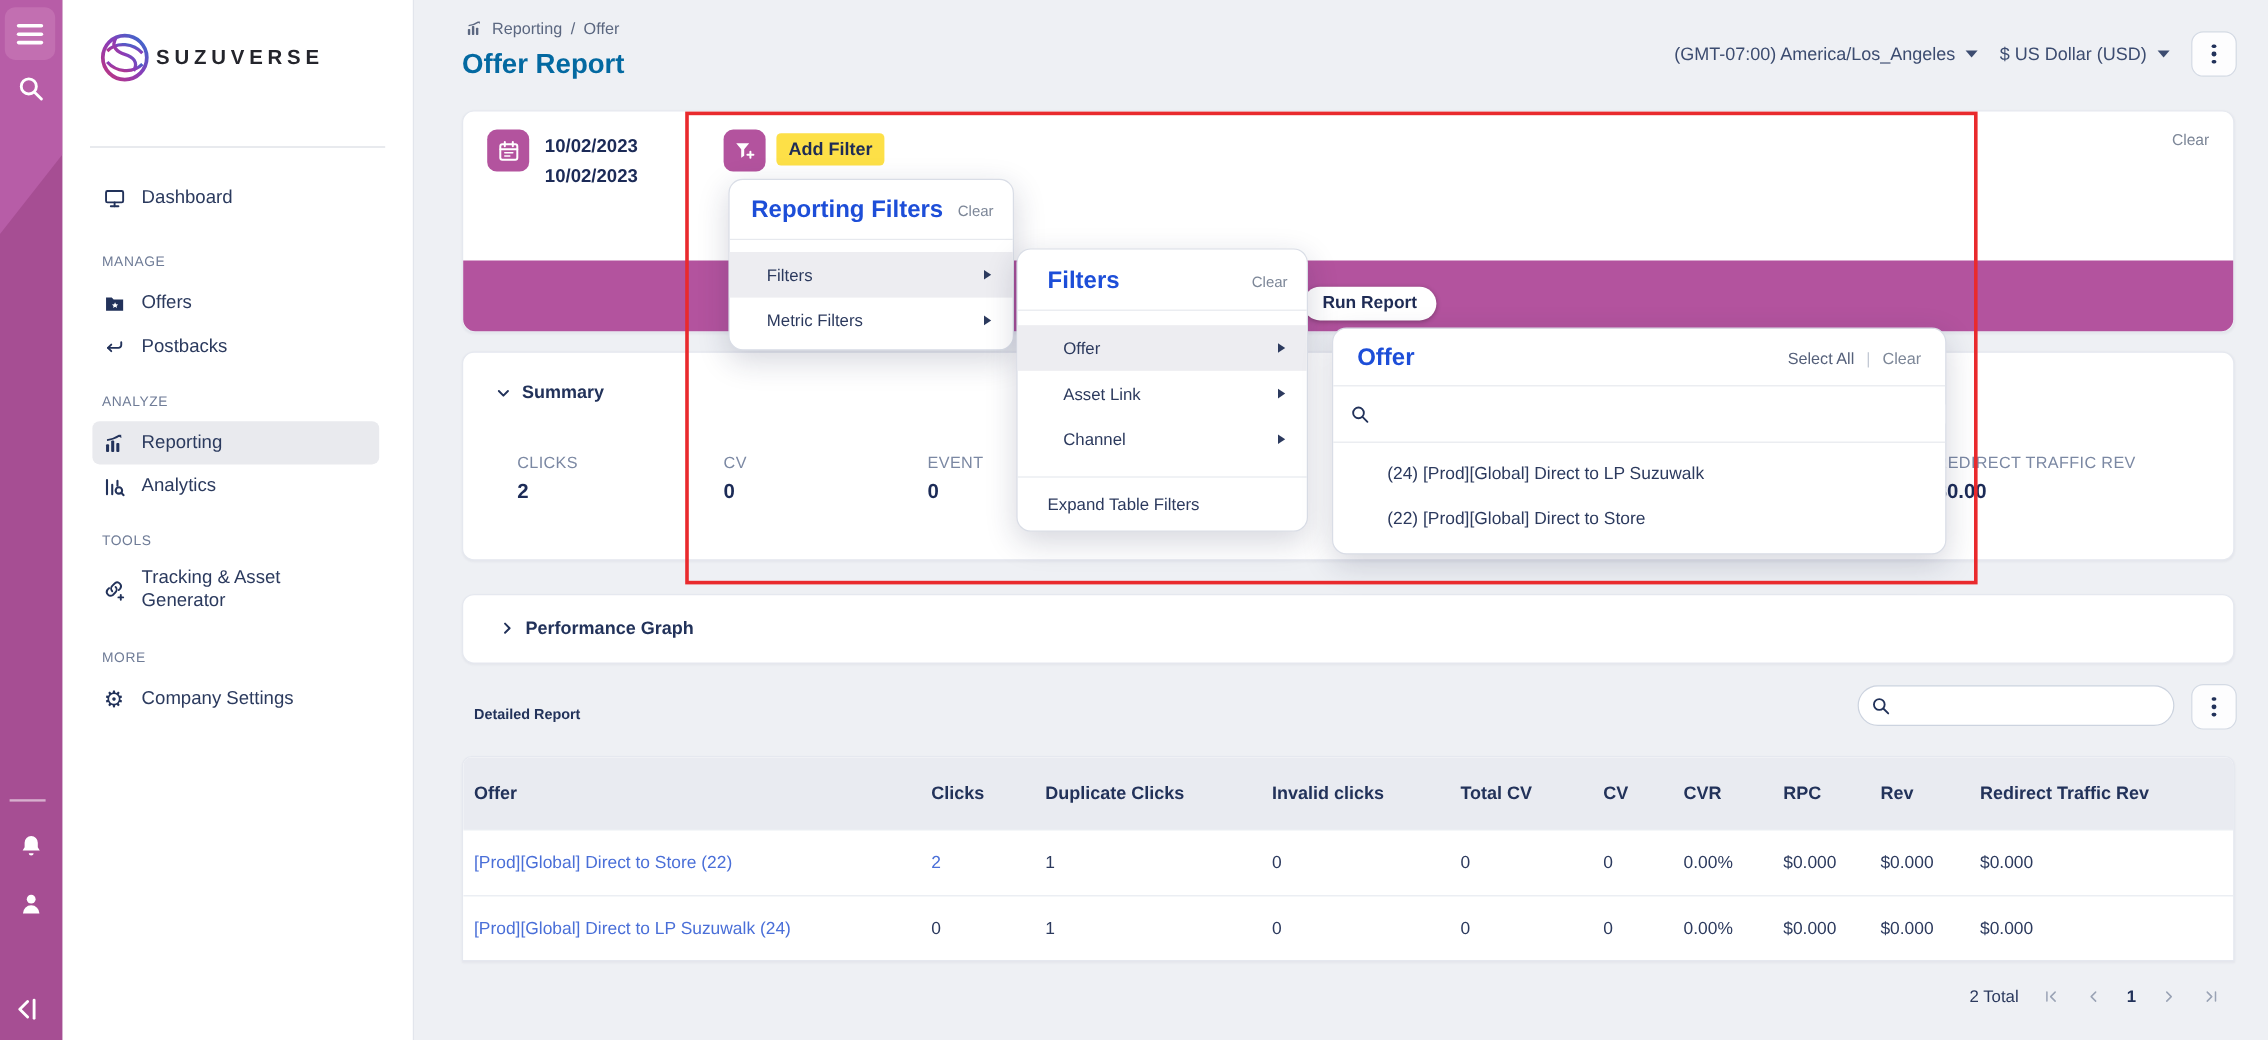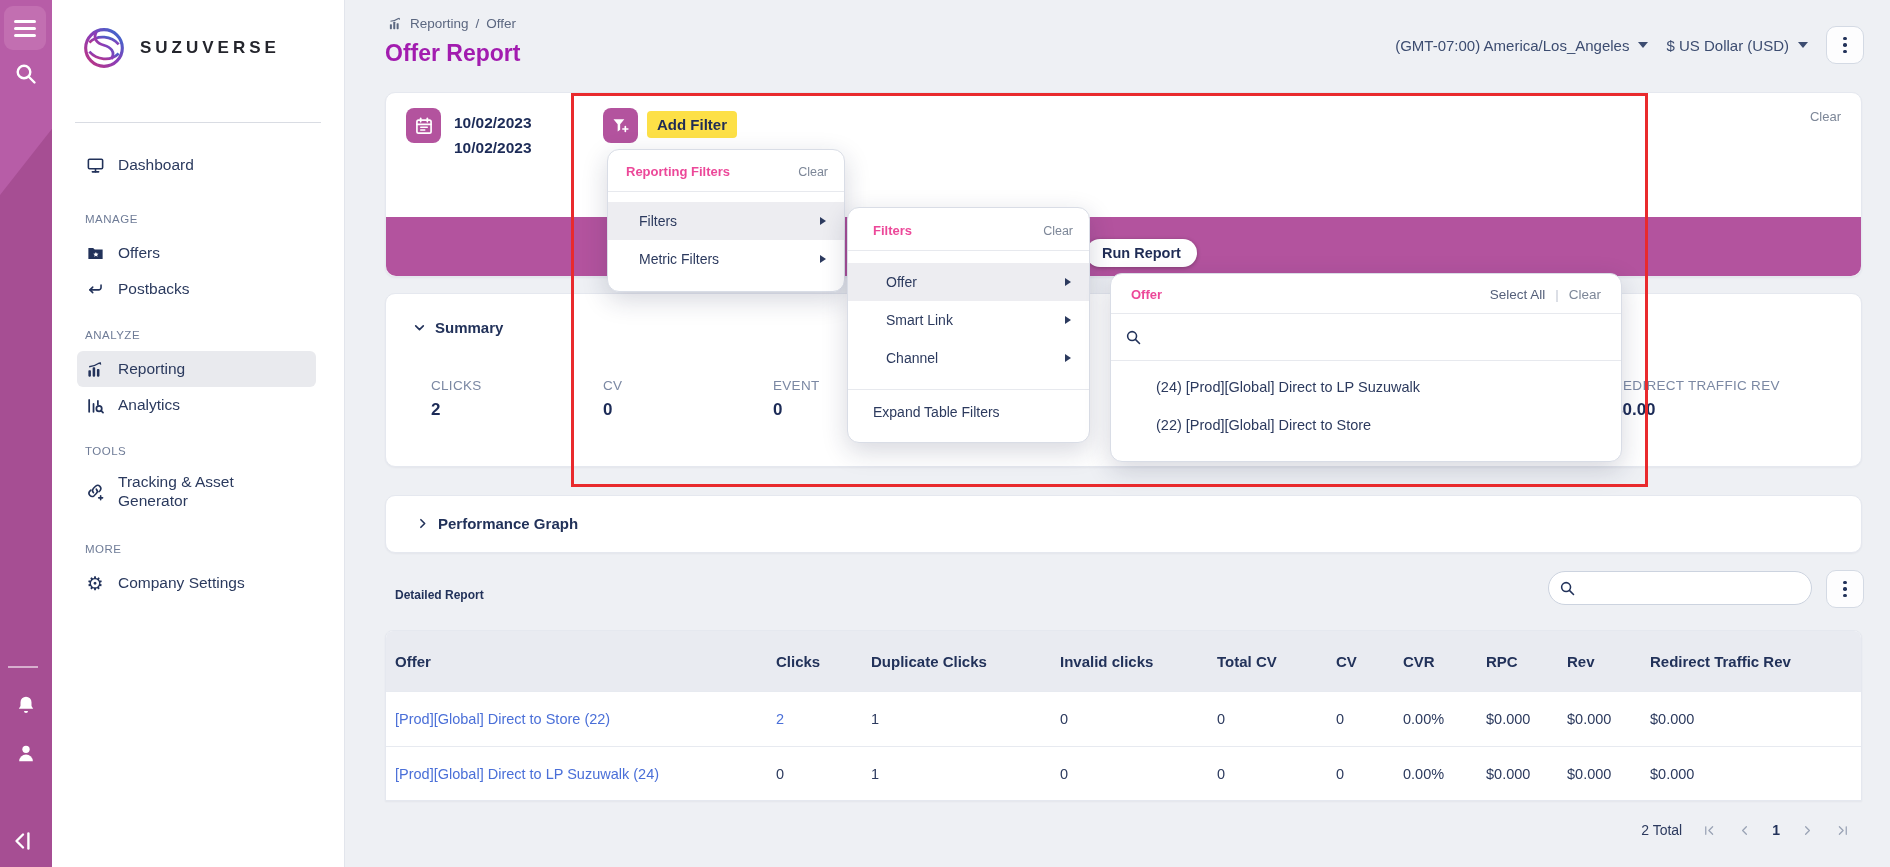--- a/index.html
+++ b/index.html
@@ -12,37 +12,37 @@
   .rail::before{content:"";position:absolute;left:0;top:0;width:100%;height:195px;
                 background:#b75da7;clip-path:polygon(0 0,100% 0,100% 66%,0 100%);}
   .rail-btn{position:absolute;display:flex;align-items:center;justify-content:center;color:#fff;cursor:pointer;}
   .hamburger{left:4px;top:6px;width:42px;height:44px;border-radius:9px;background:#c26fb1;flex-direction:column;gap:4px;}
   .hamburger i{display:block;width:22px;height:3px;background:#fff;border-radius:2px;}
   .rail-divider{position:absolute;left:8px;top:666px;width:30px;height:2px;background:rgba(255,255,255,.55);}
 
   
   .sidebar{position:absolute;left:52px;top:0;bottom:0;width:293px;background:#fff;
            border-right:1px solid #e2e5ec;z-index:4;}
-  .logo-row{display:flex;align-items:center;gap:14px;margin:24px 0 0 30px;height:48px;}
+  .logo-row{display:flex;align-items:center;gap:4px;margin:24px 0 0 30px;height:48px;}
   .logo-text{font-size:17px;font-weight:700;letter-spacing:4px;color:#24252c;}
   .side-divider{height:1px;background:#d9dce3;margin:50px 23px 0 23px;}
   .nav-item{display:flex;align-items:center;gap:13px;height:36px;margin:0 28px 0 25px;
             padding-left:8px;border-radius:6px;font-size:15.5px;color:#2b3a5e;cursor:pointer;}
   .nav-item.active{background:#e9eaee;}
   .nav-item .ic{width:20px;height:20px;display:flex;align-items:center;justify-content:center;color:#22325a;flex:none;}
   .nav-item.wrap2{height:48px;line-height:1.25;}
   .sec-label{font-size:11.5px;letter-spacing:.5px;color:#6f7c97;margin-left:33px;}
   .mt-dash{margin-top:24px;} .mt-sec1{margin-top:30px;} .mt-after-label{margin-top:10px;}
   .mt-sec{margin-top:22px;} .mt-more{margin-top:28px;}
   .gear-glyph{font-size:19px;line-height:1;color:#22325a;}
 
   
   .breadcrumb{position:absolute;left:388px;top:16px;display:flex;align-items:center;gap:7px;
               font-size:13.5px;color:#5b6780;z-index:3;}
-  .page-title{position:absolute;left:385px;top:40px;font-size:23px;font-weight:700;color:#a21caf;z-index:3;text-align:right;}
+  .page-title{position:absolute;left:385px;top:40px;font-size:23px;font-weight:700;color:#0369a1;z-index:3;text-align:right;}
   .top-right{position:absolute;right:26px;top:26px;display:flex;align-items:center;gap:18px;z-index:3;}
   .dd{display:flex;align-items:center;gap:9px;font-size:15px;color:#3c4c70;cursor:pointer;}
   .caret{width:0;height:0;border-left:5px solid transparent;border-right:5px solid transparent;
          border-top:6px solid #3c4c70;}
   .kebab-btn{width:38px;height:38px;border:1px solid #d4dae4;border-radius:10px;background:#fdfdfe;
              display:flex;flex-direction:column;align-items:center;justify-content:center;gap:3px;cursor:pointer;}
   .kebab-btn i{width:3.5px;height:3.5px;border-radius:50%;background:#22325a;}
 
   
   .card{position:absolute;background:#fff;border:1px solid #e5e8ef;border-radius:10px;
@@ -56,21 +56,21 @@
   .clear-link{position:absolute;right:20px;top:16px;font-size:13px;color:#7d8798;cursor:pointer;}
   .run-bar{position:absolute;left:0;right:0;bottom:0;height:59px;background:#b3539e;border-radius:0 0 10px 10px;}
   .run-btn{position:absolute;left:700px;top:146px;height:28px;padding:0 16px;background:#fff;border-radius:15px;
            display:flex;align-items:center;font-size:14.5px;font-weight:700;color:#1f2c55;
            box-shadow:0 1px 4px rgba(0,0,0,.3);cursor:pointer;z-index:2;}
 
   
   .popup{position:absolute;background:#fff;border:1px solid #d9dde6;border-radius:12px;
          box-shadow:0 8px 26px rgba(25,35,70,.18);}
   .pp-title-row{display:flex;align-items:center;justify-content:space-between;}
-  .pp-title{font-size:13px;font-weight:700;color:#ec4899;}
+  .pp-title{font-size:20px;font-weight:700;color:#1d4ed8;}
   .pp-clear{font-size:12.5px;color:#7d8798;cursor:pointer;}
   .pp-divider{height:1px;background:#e7e9ee;}
   .mrow{position:relative;display:flex;align-items:center;height:38px;font-size:14px;color:#2c3a5e;cursor:pointer;}
   .mrow.hl{background:#ededf1;}
   .tri-r{position:absolute;right:18px;width:0;height:0;border-left:6px solid #2c3a5e;
          border-top:4.5px solid transparent;border-bottom:4.5px solid transparent;}
   .popup-rf{left:607px;top:149px;width:238px;height:143px;z-index:20;}
   .popup-f{left:847px;top:207px;width:243px;height:236px;z-index:21;}
   .popup-o{left:1110px;top:273px;width:512px;height:189px;z-index:22;}
   .offer-opt{font-size:14.5px;color:#2c3a5e;cursor:pointer;}
@@ -442,21 +442,21 @@
       <span class="pp-title">Filters</span>
       <span class="pp-clear">Clear</span>
     </div>
     <div class="pp-divider" style="margin-top:12px;"></div>
     <div style="padding-top:12px;">
       <div class="mrow hl">
         <span style="padding-left:38px;">Offer</span>
         <span class="tri-r"></span>
       </div>
       <div class="mrow">
-        <span style="padding-left:38px;">Smart Link</span>
+        <span style="padding-left:38px;">Asset Link</span>
         <span class="tri-r"></span>
       </div>
       <div class="mrow">
         <span style="padding-left:38px;">Channel</span>
         <span class="tri-r"></span>
       </div>
     </div>
     <div class="pp-divider" style="margin-top:12px;"></div>
     <div class="mrow" style="height:44px;">
       <span style="padding-left:25px;">Expand Table Filters</span>

